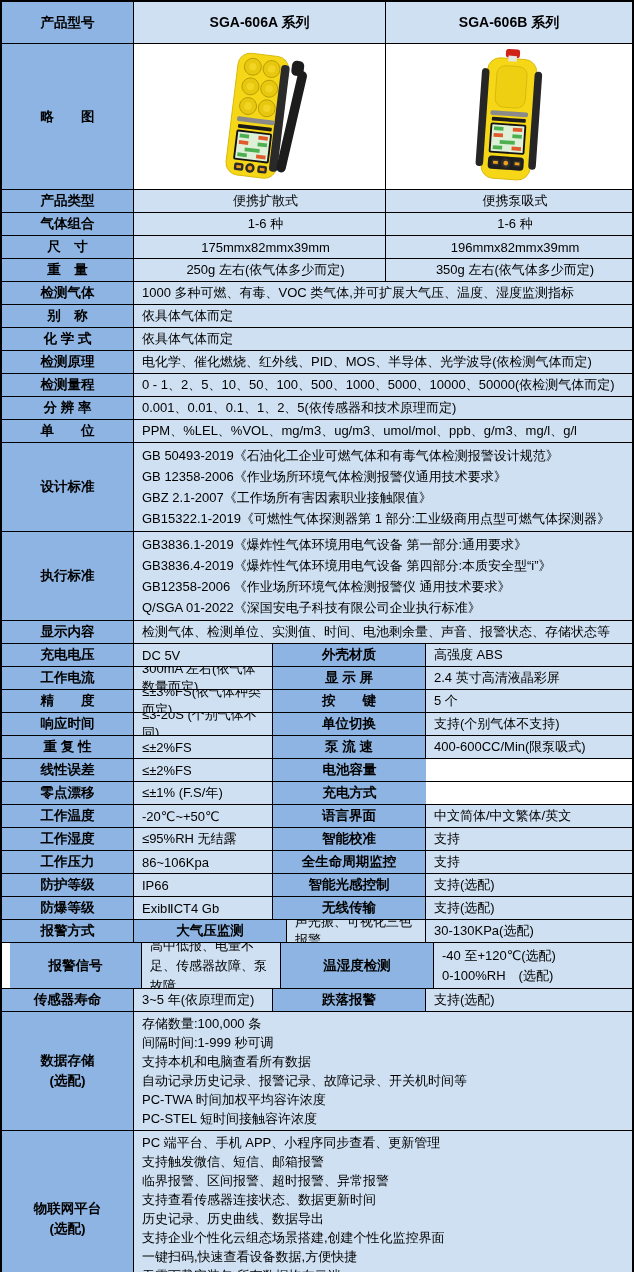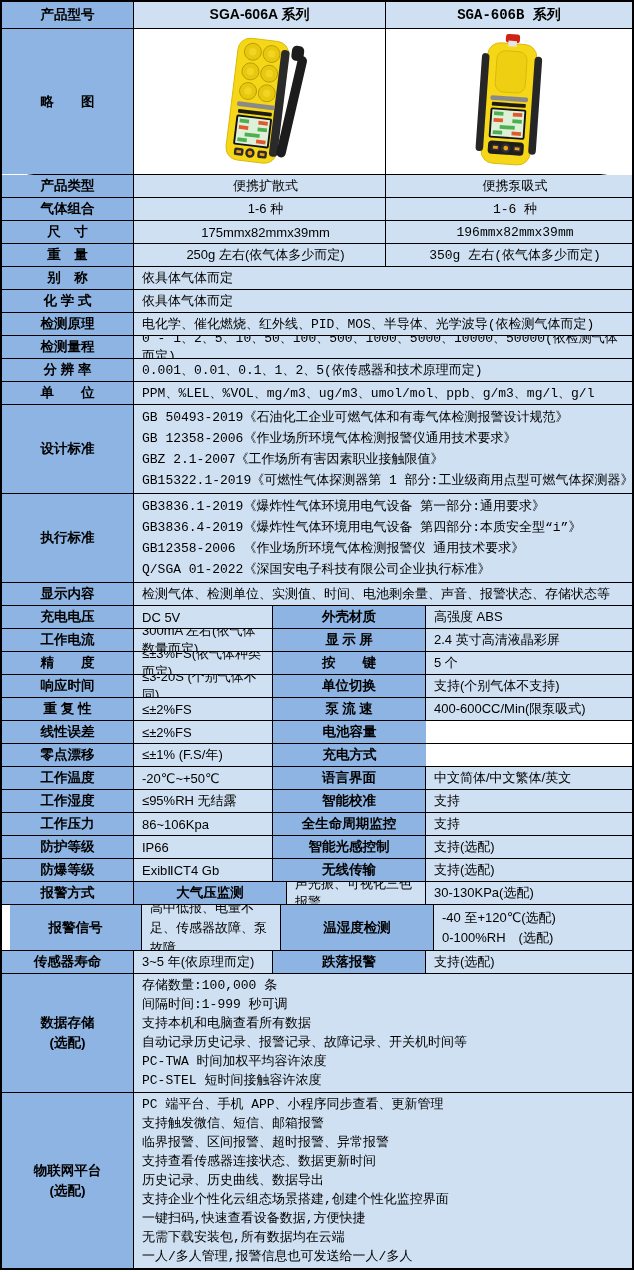--- a/index.html
+++ b/index.html
@@ -13,26 +13,26 @@
   .row{display:flex;border-bottom:1px solid var(--border);box-sizing:border-box;}
   .row:last-child{border-bottom:none;}
   .cell{border-right:1px solid var(--border);display:flex;align-items:center;justify-content:center;box-sizing:border-box;overflow:hidden;}
   .cell:last-child{border-right:none;}
   .lab{background:var(--labbg);font-weight:bold;font-size:13.5px;text-align:center;}
   .val{background:var(--valbg);font-size:13px;padding-left:12px;}
   .white{background:#ffffff;}
   .left{justify-content:flex-start;padding-left:8px;padding-right:4px;text-align:left;}
   .w-label{width:132px;flex:none;}
   .w-a{width:252px;flex:none;}
-  .w-b{flex:1;font-family:Liberation Mono, monospace;}
+  .w-b{flex:1;}
   .w-q2{width:139px;flex:none;}
-  .w-q3{width:153px;flex:none;font-family:Liberation Serif, serif;}
+  .w-q3{width:153px;flex:none;}
   .w-q4{flex:1;}
-  .h-hdr{height:27px;}
-  .h-sketch{height:146px;border-radius:32px;}
+  .h-hdr{height:42px;}
+  .h-sketch{height:146px;}
   .h-s{height:23px;}
   .h-tall{height:46px;padding-left:8px;}
   .hdr-cell{font-weight:bold;font-size:14px;background:var(--valbg);}
   .col{flex-direction:column;align-items:flex-start;justify-content:center;padding-top:2px;padding-bottom:2px;}
   .col.center{align-items:center;}
   .mline{height:21px;line-height:21px;white-space:nowrap;}
   .sline{height:19px;line-height:19px;white-space:nowrap;}
   .wrap2{line-height:20px;}
   .lab2{height:20px;line-height:20px;text-align:center;}
 </style>
@@ -150,20 +150,24 @@
       <div class="cell lab w-label">尺　寸</div>
       <div class="cell val w-a">175mmx82mmx39mm</div>
       <div class="cell val w-b">196mmx82mmx39mm</div>
     </div>
     <div class="row h-s">
       <div class="cell lab w-label">重　量</div>
       <div class="cell val w-a">250g 左右(依气体多少而定)</div>
       <div class="cell val w-b">350g 左右(依气体多少而定)</div>
     </div>
     <div class="row h-s">
+      <div class="cell lab w-label">检测气体</div>
+      <div class="cell val w-b left">1000 多种可燃、有毒、VOC 类气体,并可扩展大气压、温度、湿度监测指标</div>
+    </div>
+    <div class="row h-s">
       <div class="cell lab w-label">别　称</div>
       <div class="cell val w-b left">依具体气体而定</div>
     </div>
     <div class="row h-s">
       <div class="cell lab w-label">化 学 式</div>
       <div class="cell val w-b left">依具体气体而定</div>
     </div>
     <div class="row h-s">
       <div class="cell lab w-label">检测原理</div>
       <div class="cell val w-b left">电化学、催化燃烧、红外线、PID、MOS、半导体、光学波导(依检测气体而定)</div>

